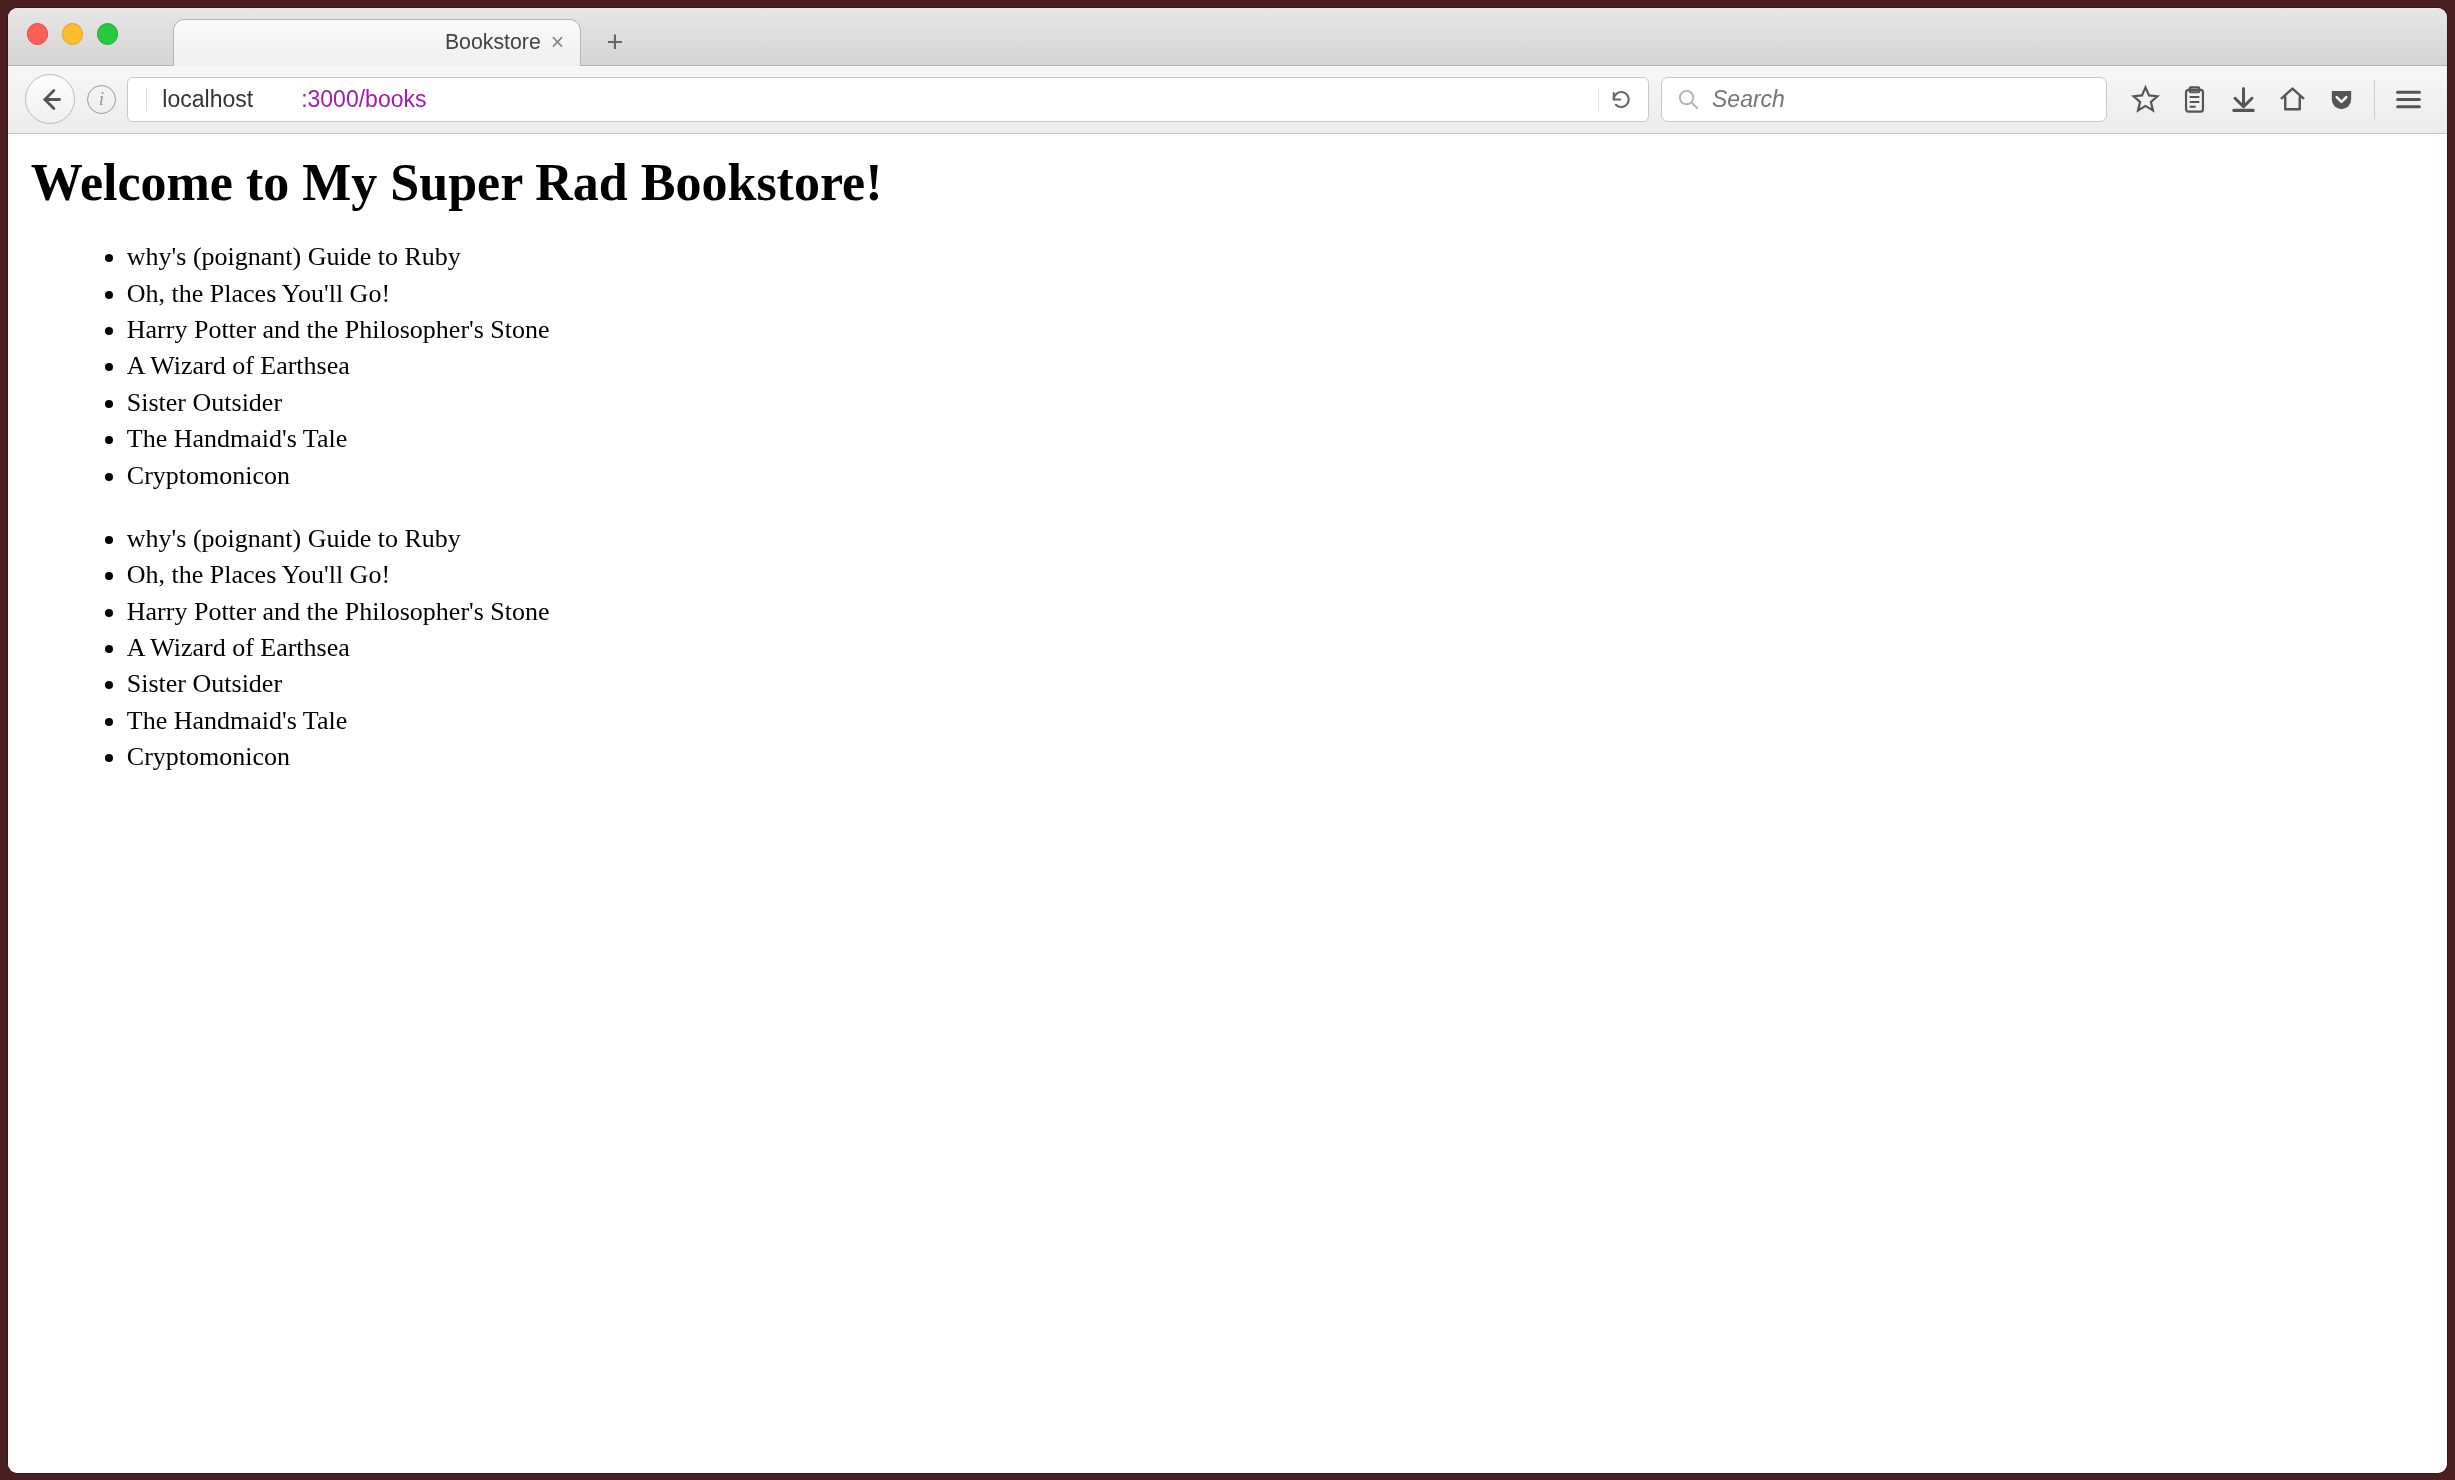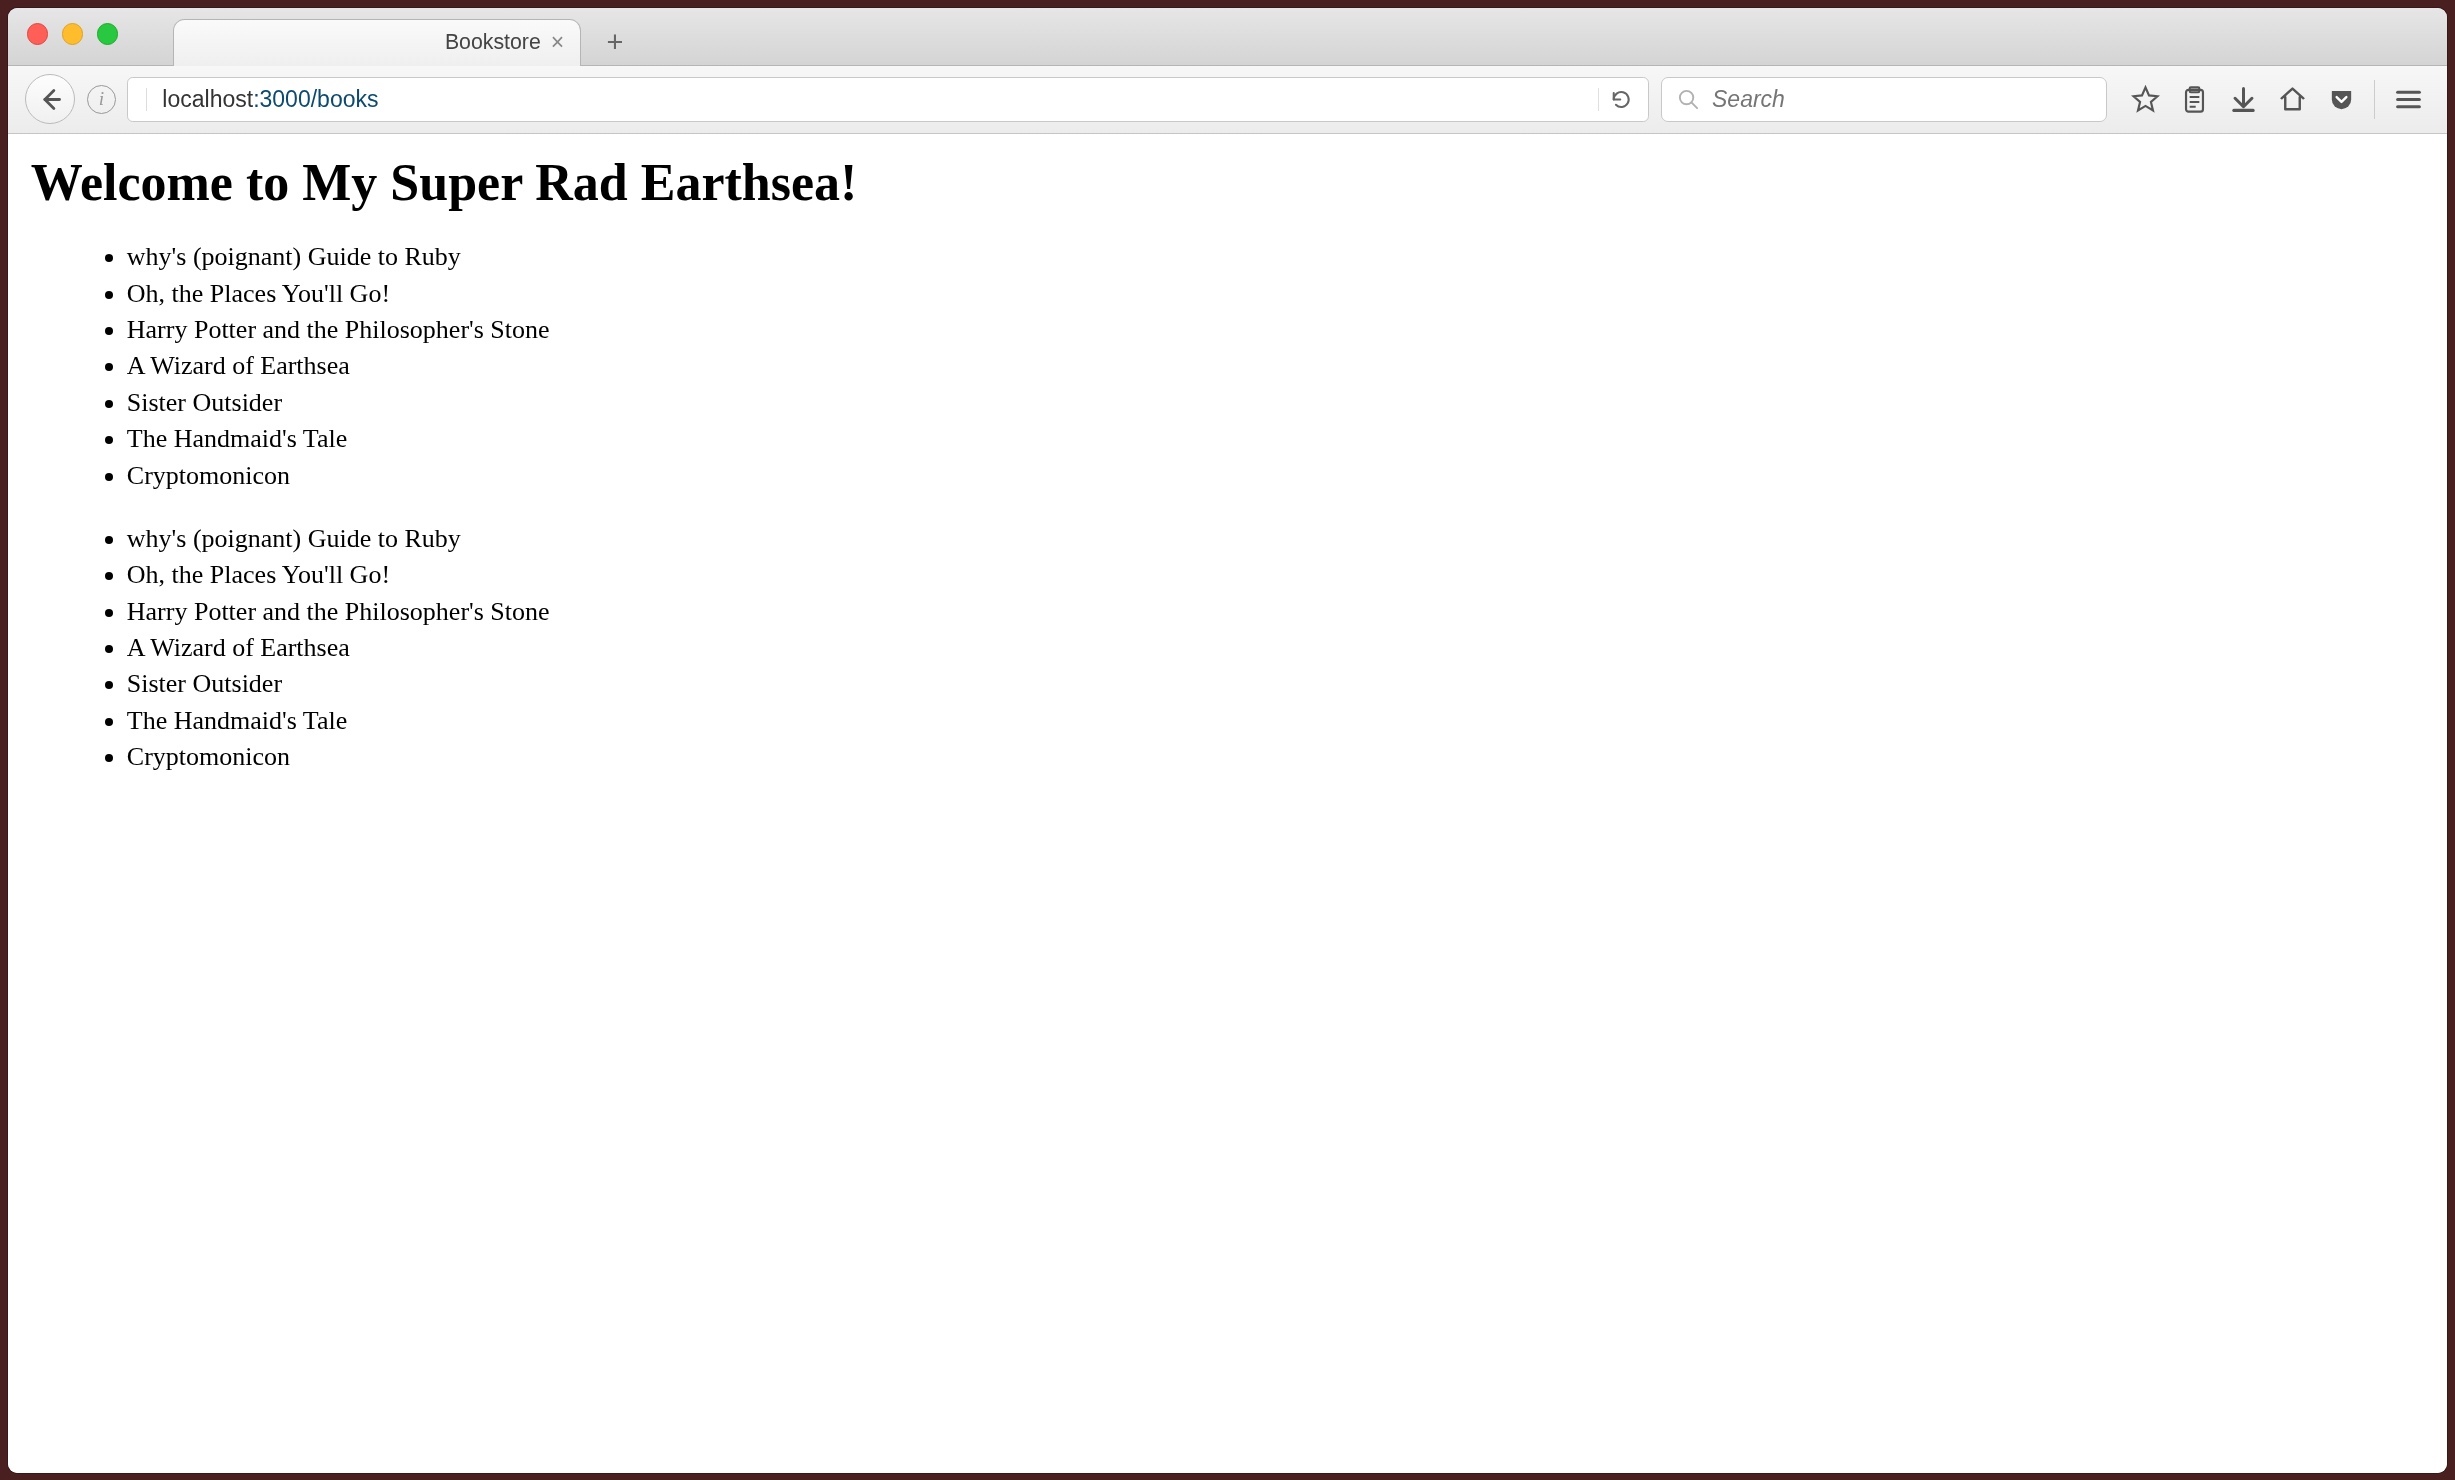--- a/index.html
+++ b/index.html
@@ -138,21 +138,21 @@
       color: #333;
       gap: 13.6px;
     }
     .url-divider {
       width: 1px;
       height: 23px;
       background: #ddd;
       margin: 0 1.9px;
     }
     .url-text { flex: 1; }
-    .url-text .dim { color: #0c4a6e; }
+    .url-text .dim { color: #a21caf; margin-left: 48px; }
     .url-reload {
       width: 35px;
       display: flex;
       justify-content: center;
       color: #666;
       cursor: pointer;
       padding-left: 11.6px;
       border-left: 1px solid #e0e0e0;
     }
     .search-bar {
@@ -306,21 +306,21 @@
         <svg viewBox="0 0 24 24">
           <line x1="3" y1="6" x2="21" y2="6" stroke="#555" stroke-width="2.5" stroke-linecap="round"></line>
           <line x1="3" y1="12" x2="21" y2="12" stroke="#555" stroke-width="2.5" stroke-linecap="round"></line>
           <line x1="3" y1="18" x2="21" y2="18" stroke="#555" stroke-width="2.5" stroke-linecap="round"></line>
         </svg>
       </div>
     </div>
   </div>
 
   <div class="content">
-    <h1>Welcome to My Super Rad Earthsea!</h1>
+    <h1>Welcome to My Super Rad Bookstore!</h1>
     <ul>
       <li>why's (poignant) Guide to Ruby</li>
       <li>Oh, the Places You'll Go!</li>
       <li>Harry Potter and the Philosopher's Stone</li>
       <li>A Wizard of Earthsea</li>
       <li>Sister Outsider</li>
       <li>The Handmaid's Tale</li>
       <li>Cryptomonicon</li>
     </ul>
     <ul>

